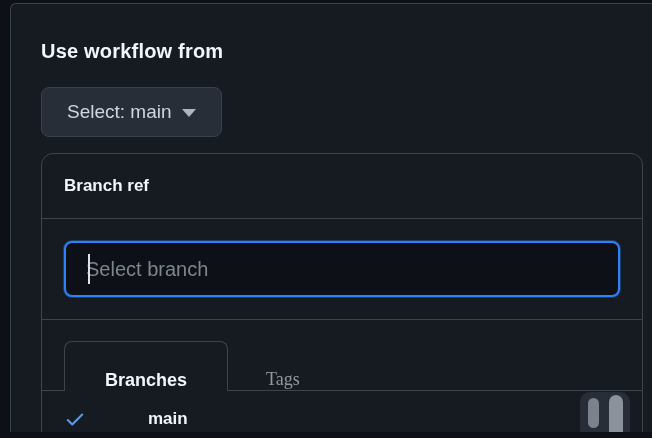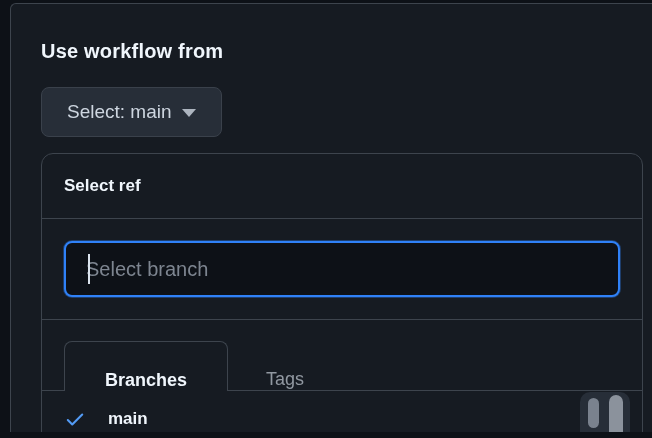--- a/index.html
+++ b/index.html
@@ -75,28 +75,28 @@
   }
   .tab {
     height:50px; display:flex; align-items:flex-end; font-size:18px; cursor:pointer;
   }
   .tab.active {
     padding:0 40px; font-weight:700; color:var(--text_primary, #f0f6fc);
     background:var(--panel_bg, #161b22);
     border:1px solid var(--border, #3d444d); border-bottom:none;
     border-radius:8px 8px 0 0; margin-bottom:-1px;
   }
-  .tab.inactive { padding:0 38px; color:var(--text_secondary, #9198a1); }
+  .tab.inactive { padding:0 38px; color:var(--text_secondary, #9198a1);font-family:Liberation Serif, serif; }
 
   .ref-item {
     display:flex; align-items:center; height:56px; padding:0 22px; gap:22px;
     cursor:pointer;
   }
   .check-icon { display:flex; color:var(--check, #539bf5); }
-  .ref-label { font-size:17px; font-weight:700; color:var(--text_primary, #f0f6fc); }
+  .ref-label { font-size:17px; font-weight:700; color:var(--text_primary, #f0f6fc);margin-left:40px; }
 
   
   .scroll-corner {
     position:absolute; left:538px; top:238px; width:50px; height:62px;
     background:#272e38; border-radius:10px 10px 0 0;
   }
   .scroll-thumb-a {
     position:absolute; left:8px; top:6px; width:11px; height:30px;
     border-radius:6px; background:#7a828e; cursor:pointer;
   }
@@ -113,21 +113,21 @@
 
     <div class="wf-title">Use workflow from</div>
 
     <button class="branch-btn">
       <span>Select: main</span>
       <span class="caret-down"></span>
     </button>
 
     <div class="ref-panel">
 
-      <div class="panel-header">Select ref</div>
+      <div class="panel-header">Branch ref</div>
 
       <div class="search-section">
         <div class="input-wrap">
           <input class="ref-input" type="text" placeholder="Select branch" style="">
           <span class="text-caret"></span>
         </div>
       </div>
 
       <div class="tabs-row">
         <div class="tab active">

